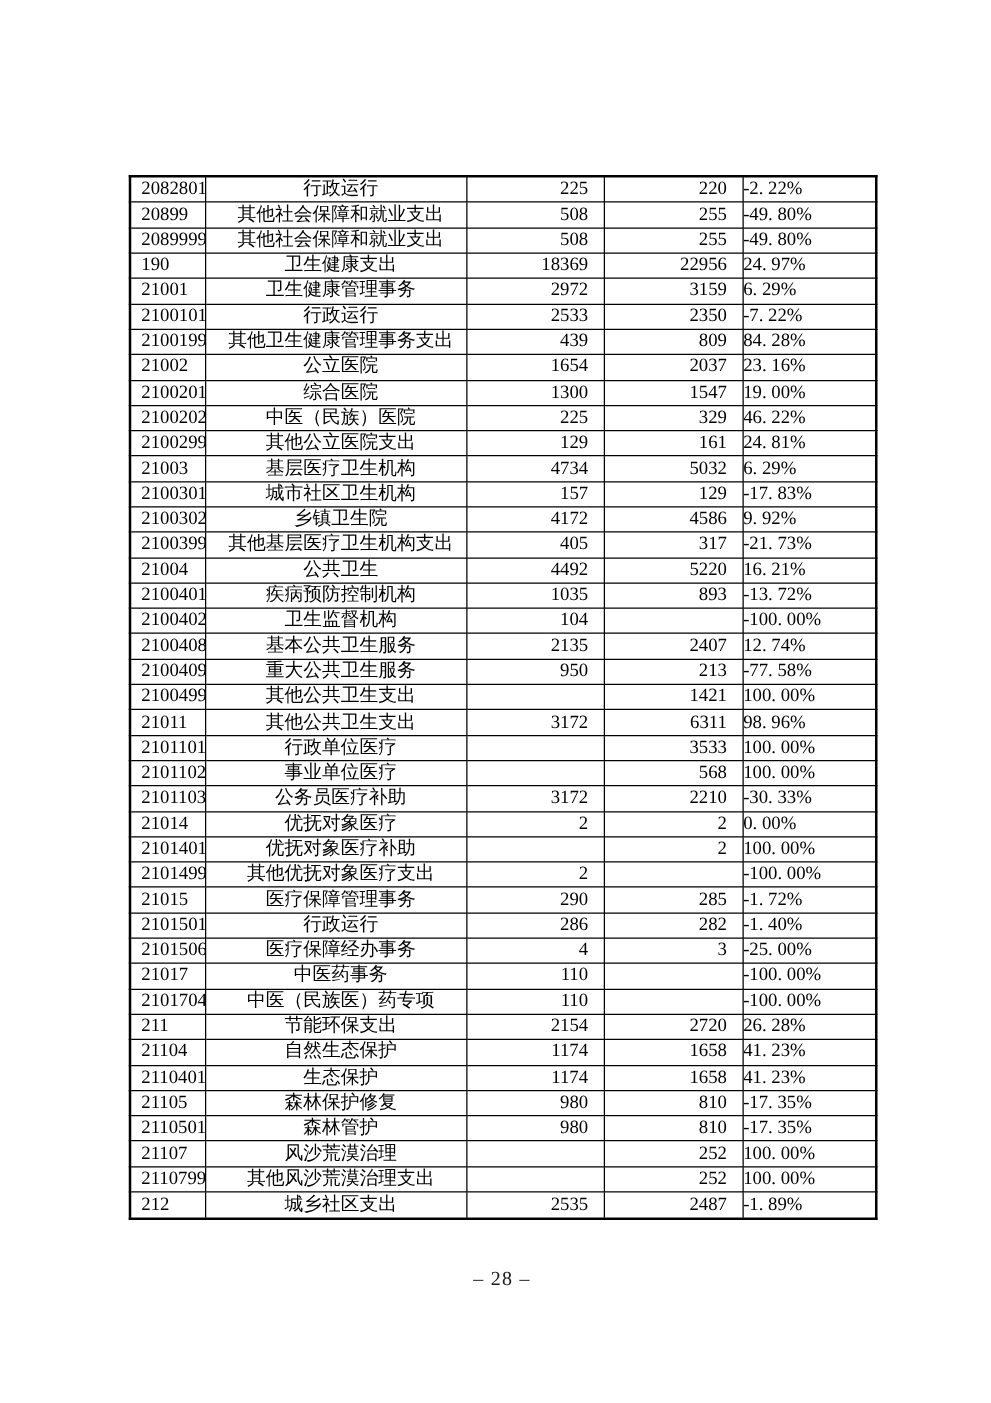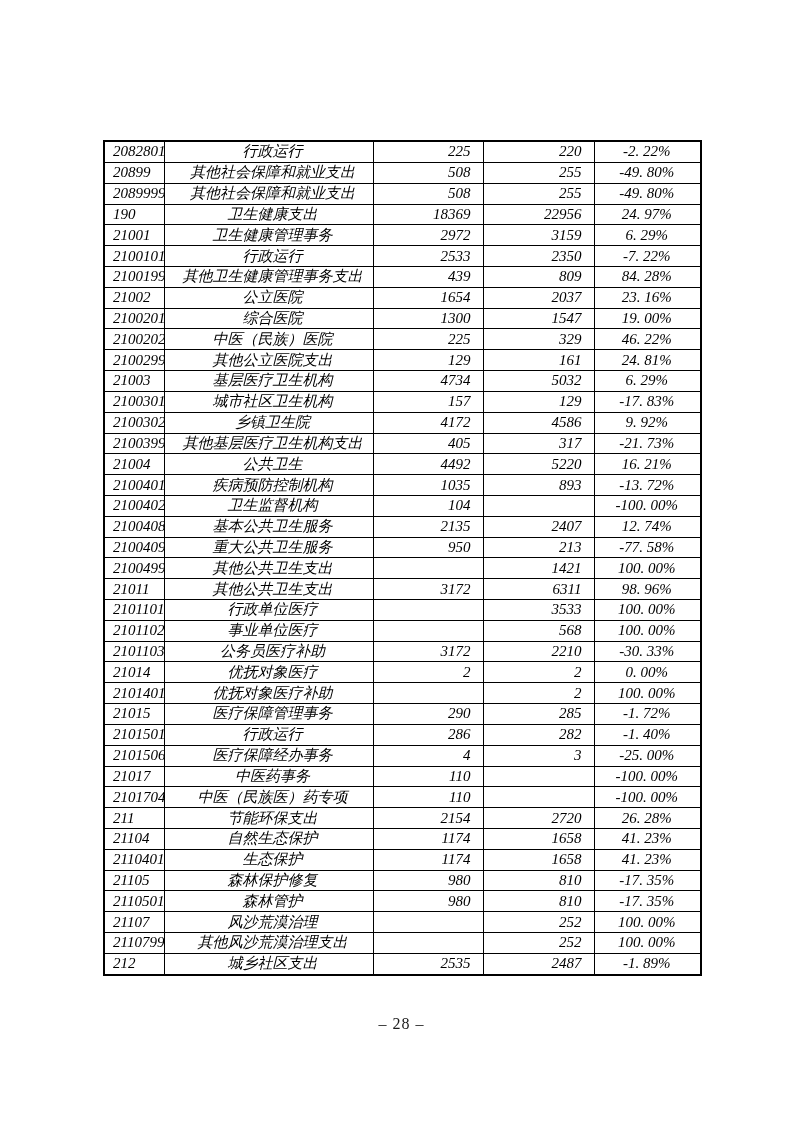--- a/index.html
+++ b/index.html
@@ -18,37 +18,36 @@
   }
   table.budget {
     position: absolute;
     left: 103px;
     top: 140px;
     width: 597px;
     height: 836px;
     border-collapse: collapse;
     table-layout: fixed;
     border: 2px solid #000000;
-    font-style: italic;
   }
   table.budget td {
     border: 1px solid #000000;
     font-size: 15px;
     line-height: 1;
     padding: 0;
     white-space: nowrap;
     overflow: hidden;
     vertical-align: middle;
     color: #000000;
   }
   table.budget td.c0 { text-align: left;  padding-left: 8px; }
   table.budget td.c1 { text-align: center;  padding-left: 8px; }
   table.budget td.c2 { text-align: right; padding-right: 12px; }
   table.budget td.c3 { text-align: right; padding-right: 12px; margin-left: 21px; }
-  table.budget td.c4 { text-align: center; padding-right: 1px; }
+  table.budget td.c4 { text-align: left; padding-right: 1px; }
   .footer {
     position: absolute;
     left: 103px;
     top: 1015px;
     width: 597px;
     text-align: center;
     font-size: 16px;
     letter-spacing: 1px;
     color: #1a1a1a;
   }
@@ -250,20 +249,27 @@
           <td class="c4">0. 00%</td>
         </tr>
         <tr>
           <td class="c0">2101401</td>
           <td class="c1">优抚对象医疗补助</td>
           <td class="c2">&nbsp;</td>
           <td class="c3">2</td>
           <td class="c4">100. 00%</td>
         </tr>
         <tr>
+          <td class="c0">2101499</td>
+          <td class="c1">其他优抚对象医疗支出</td>
+          <td class="c2">2</td>
+          <td class="c3">&nbsp;</td>
+          <td class="c4">-100. 00%</td>
+        </tr>
+        <tr>
           <td class="c0">21015</td>
           <td class="c1">医疗保障管理事务</td>
           <td class="c2">290</td>
           <td class="c3">285</td>
           <td class="c4">-1. 72%</td>
         </tr>
         <tr>
           <td class="c0">2101501</td>
           <td class="c1">行政运行</td>
           <td class="c2">286</td>

